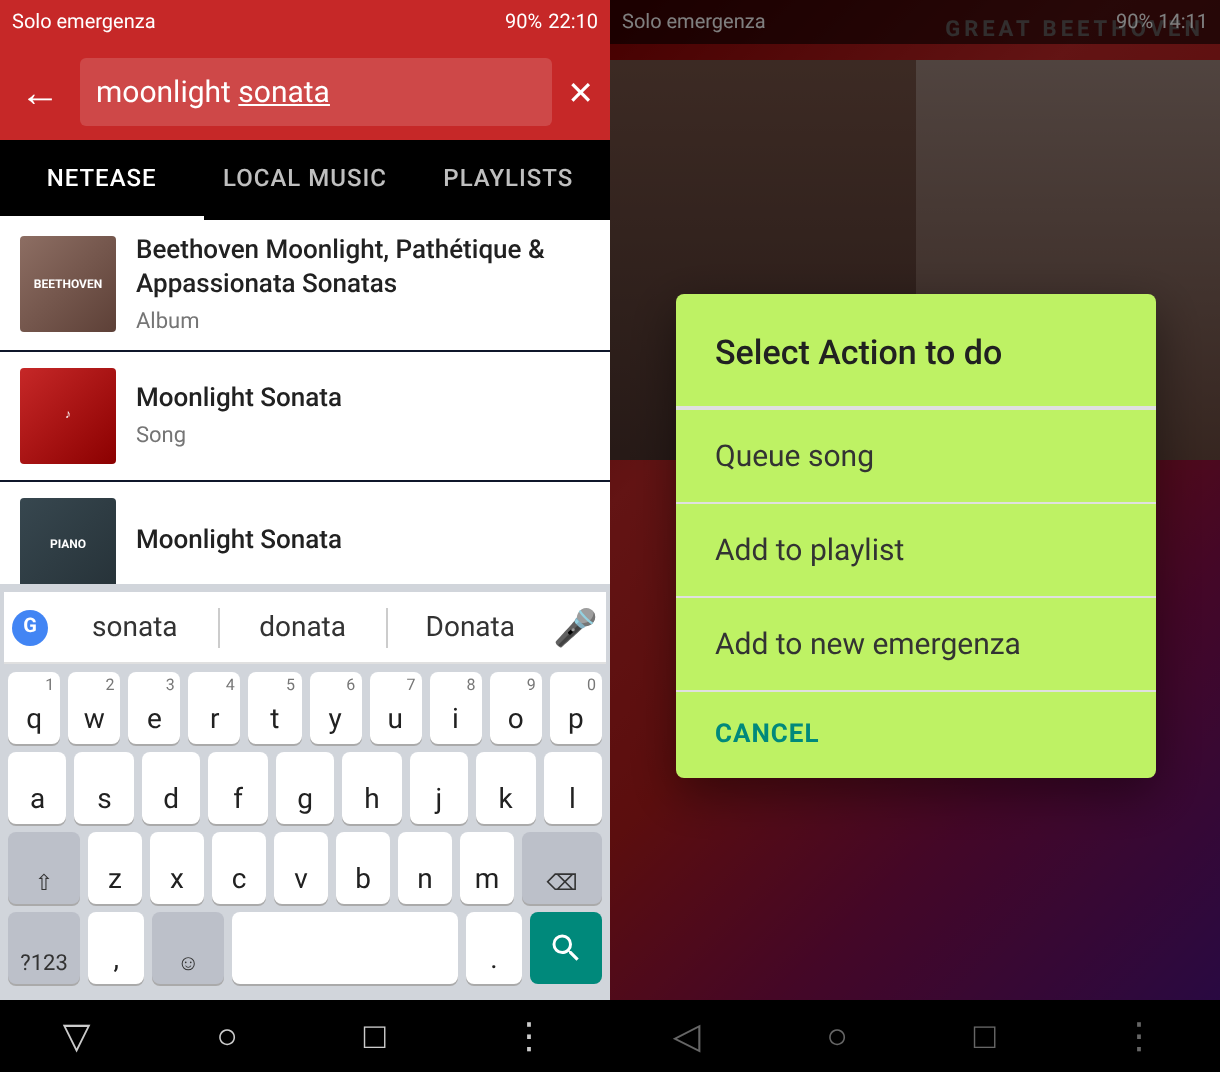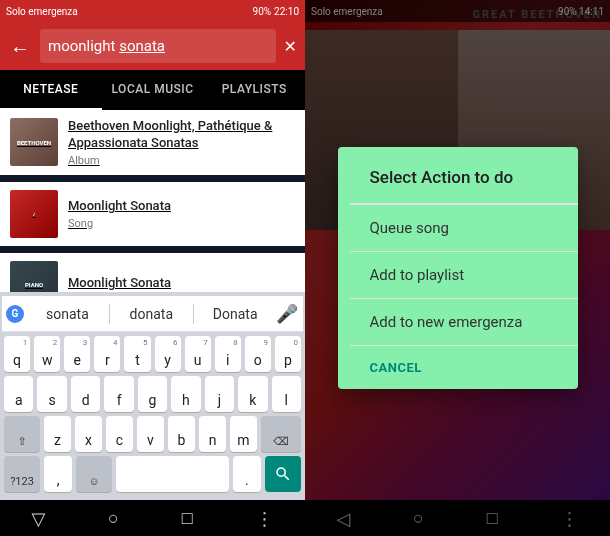--- a/index.html
+++ b/index.html
@@ -114,24 +114,23 @@
     .results-list {
       flex: 1;
       background: #fff;
       overflow-y: auto;
     }
 
     .result-item {
       display: flex;
       align-items: center;
       padding: 8px 10px;
-      border-bottom: 7px solid #0f172a;
+      border-bottom: 1px solid #0f172a;
       gap: 10px;
       cursor: pointer;
-      text-decoration: underline;
     }
 
     .result-thumb {
       width: 48px;
       height: 48px;
       border-radius: 2px;
       background: #ddd;
       flex-shrink: 0;
       overflow: hidden;
       display: flex;
@@ -363,24 +362,24 @@
       right: 0;
       bottom: 0;
       background: rgba(0,0,0,0.5);
       display: flex;
       align-items: center;
       justify-content: center;
       z-index: 20;
     }
 
     .dialog {
-      background: #86efac;
+      background: #bef264;
       border-radius: 4px;
       width: 240px;
-      padding: 20px 0 0 12px;
+      padding: 20px 0 0 0;
       box-shadow: 0 8px 24px rgba(0,0,0,0.4);
     }
 
     .dialog-title {
       font-size: 17px;
       color: #212121;
       font-weight: 500;
       padding: 0 20px 16px 20px;
     }
 

